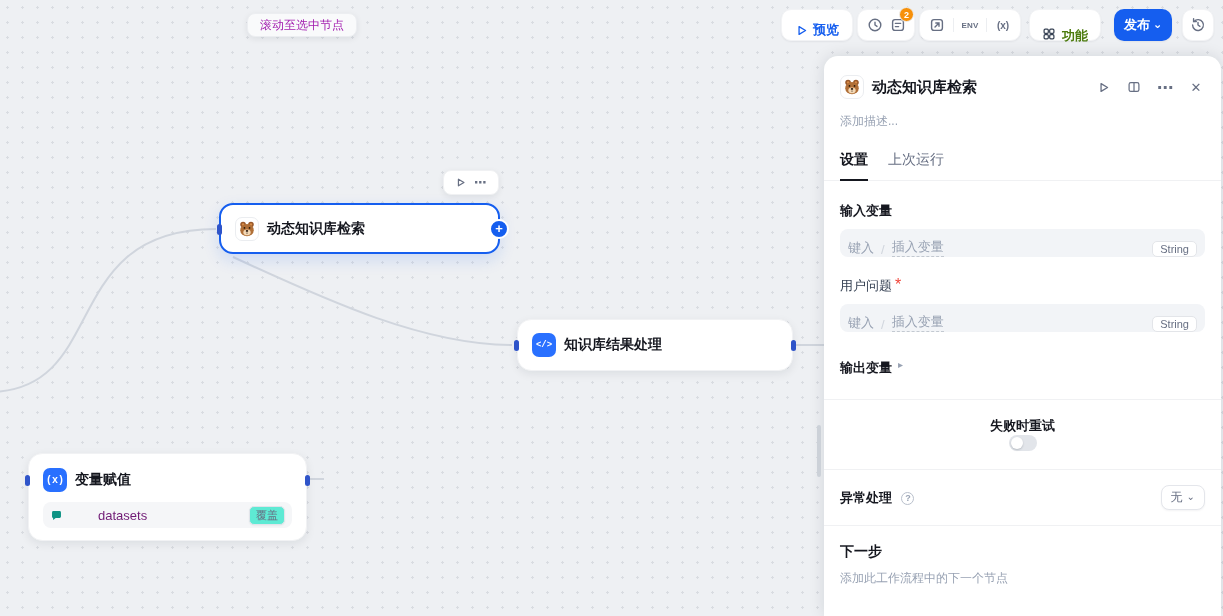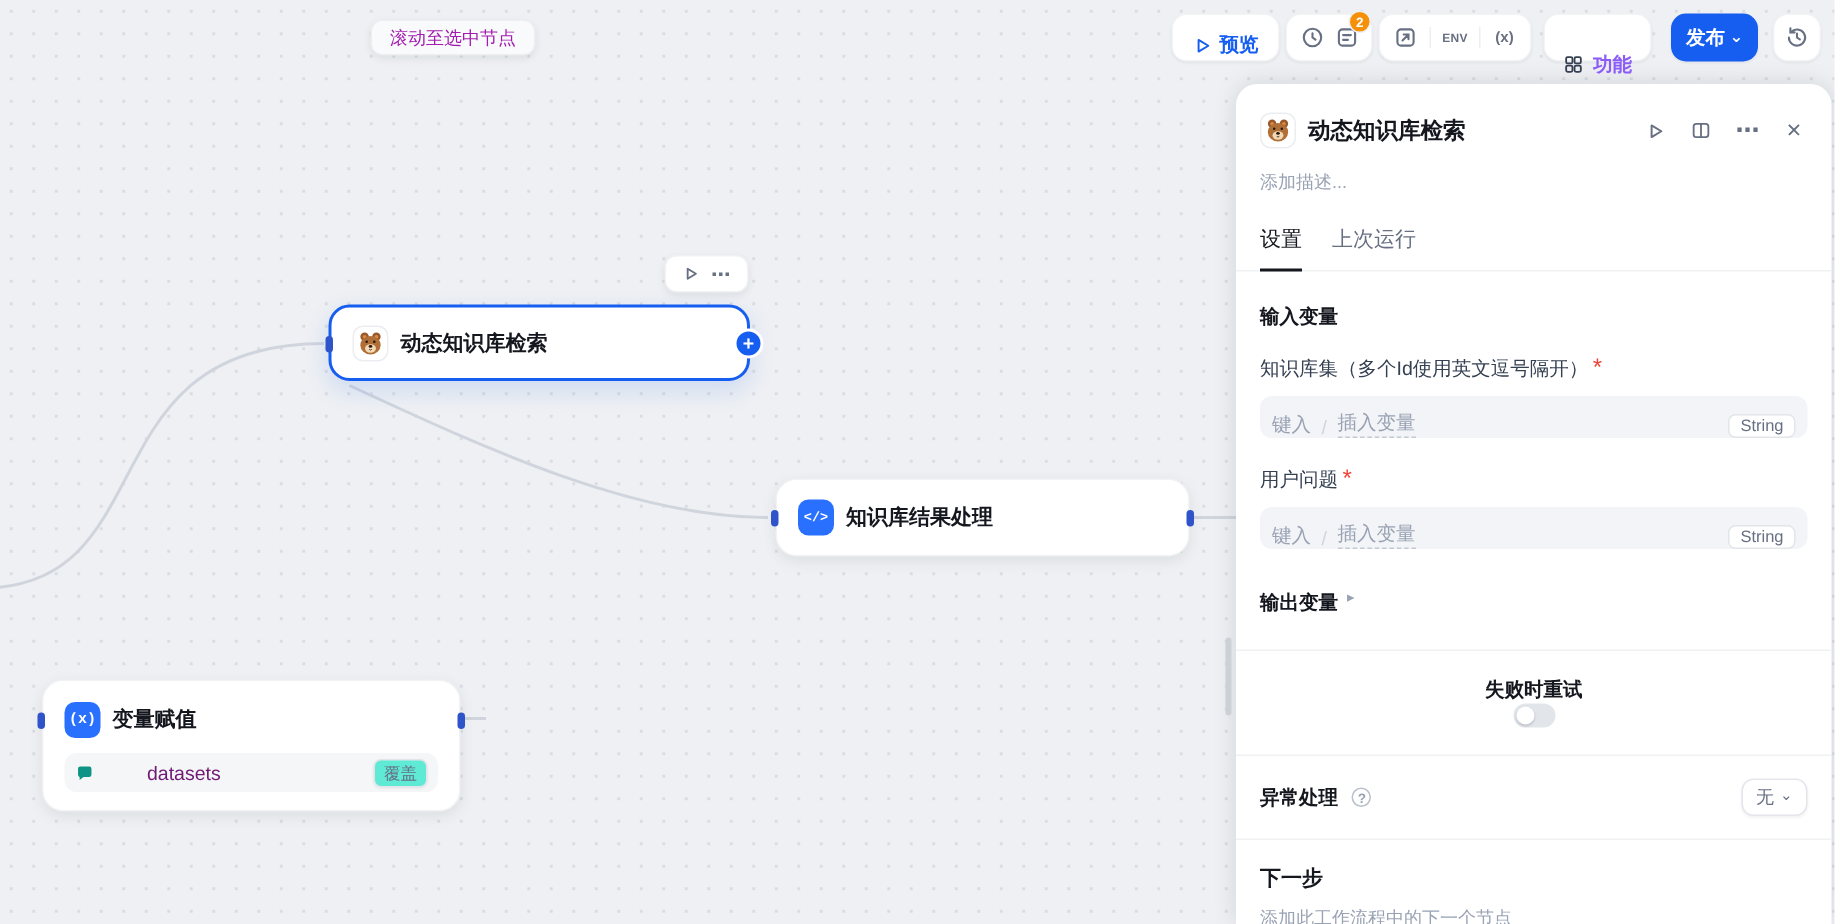--- a/index.html
+++ b/index.html
@@ -25,22 +25,22 @@
   .tb .icon-btn{width:24px;height:24px;display:flex;align-items:center;justify-content:center;
     color:#676f83;border-radius:6px;position:relative;}
   .tb .vdiv{width:1px;height:14px;background:#eceef1;margin:0 4px;}
   .btn-preview{display:flex;align-items:center;gap:5px;padding:0 8px;height:26px;
     color:#155eef;font-size:13px;font-weight:700;border-radius:6px;margin-top:10px;}
   .badge{position:absolute;top:-6px;right:-5px;min-width:15px;height:15px;border-radius:8px;
     background:#f79009;color:#fff;font-size:9px;font-weight:700;display:flex;
     align-items:center;justify-content:center;border:1.5px solid #eef0f3;padding:0 3px;}
   .env-text{font-size:8px;font-weight:700;letter-spacing:.2px;}
   .fx-text{font-size:10px;font-weight:700;}
-  .btn-features{display:flex;align-items:center;gap:6px;padding:0 12px;height:32px;
-    font-size:13px;font-weight:700;color:#8b5cf6;margin-top:36px;}
+  .btn-features{display:flex;gap:6px;padding:0 12px;height:32px;
+    font-size:13px;font-weight:700;color:#4d7c0f;margin-top:36px;}
   .btn-publish{background:#155eef;border:none;color:#fff;gap:3px;display:flex;
     align-items:center;padding:0 10px;font-size:13px;font-weight:700;}
   .btn-publish .chev{font-size:11px;margin-top:-2px;}
 
   
   .node{position:absolute;background:#fff;border-radius:14px;z-index:2;
     box-shadow:0 3px 10px rgba(16,24,40,.08);border:1px solid #f1f2f4;}
   .node-row{display:flex;align-items:center;gap:8px;padding:0 14px;height:100%;}
   .node-title{font-size:14px;font-weight:700;color:#15171f;}
   .node-selected{border:2px solid #155eef;box-shadow:0 6px 16px rgba(21,94,239,.15);}
@@ -66,21 +66,21 @@
   .panel{position:absolute;top:56px;right:2px;bottom:0;width:397px;background:#fff;
     border-radius:14px 14px 0 0;box-shadow:0 0 16px rgba(16,24,40,.12);z-index:5;overflow:hidden;}
   .p-inner{padding:16px 16px 0;}
   .p-header{display:flex;align-items:center;height:30px;}
   .p-title{font-size:15px;font-weight:700;color:#15171f;margin-left:8px;flex:1;}
   .p-actions{display:flex;align-items:center;gap:13px;color:#676f83;}
   .p-actions .icon-btn{display:flex;align-items:center;justify-content:center;width:18px;height:18px;}
   .p-desc{margin-top:11px;font-size:12px;color:#98a2b3;}
   .p-tabs{display:flex;gap:20px;margin:15px -16px 0;padding:0 16px;border-bottom:1px solid #f0f1f3;}
   .tab{font-size:14px;color:#676f83;padding:6px 0 10px;}
-  .tab.active{color:#15171f;font-weight:400;border-bottom:2px solid #15171f;margin-bottom:-1px;}
+  .tab.active{color:#15171f;font-weight:700;border-bottom:2px solid #15171f;margin-bottom:-1px;}
   .sec-title{font-size:13px;font-weight:700;color:#15171f;}
   .field-label{font-size:13px;color:#354052;font-weight:500;}
   .req{color:#f04438;margin-left:3px;}
   .p-input{margin-top:9px;height:28px;background:#f2f4f7;border-radius:8px;display:flex;
     align-items:flex-end;padding:0 8px;font-size:13px;color:#98a2b3;}
   .p-input .sep{margin:0 7px;color:#d0d5dd;}
   .ins-var{border-bottom:1px dashed #c3c9d1;}
   .type-badge{margin-left:auto;font-size:11px;color:#676f83;background:#fff;
     border:1px solid #e3e5e9;border-radius:5px;padding:1px 7px;}
   .full-div{border-top:1px solid #f0f1f3;margin:0 -16px;}
@@ -288,23 +288,20 @@
 
       <div class="p-desc">添加描述...</div>
 
       <div class="p-tabs">
         <span class="tab active">设置</span>
         <span class="tab">上次运行</span>
       </div>
 
       <div class="sec-title" style="margin-top:21px;">输入变量</div>
 
-      <div style="margin-top:17px;">
-        <span class="field-label">知识库集（多个Id使用英文逗号隔开）</span><span class="req">*</span>
-      </div>
       <div class="p-input">
         <span>键入</span>
         <span class="sep">/</span>
         <span class="ins-var">插入变量</span>
         <span class="type-badge">String</span>
       </div>
 
       <div style="margin-top:19px;">
         <span class="field-label">用户问题</span><span class="req">*</span>
       </div>

